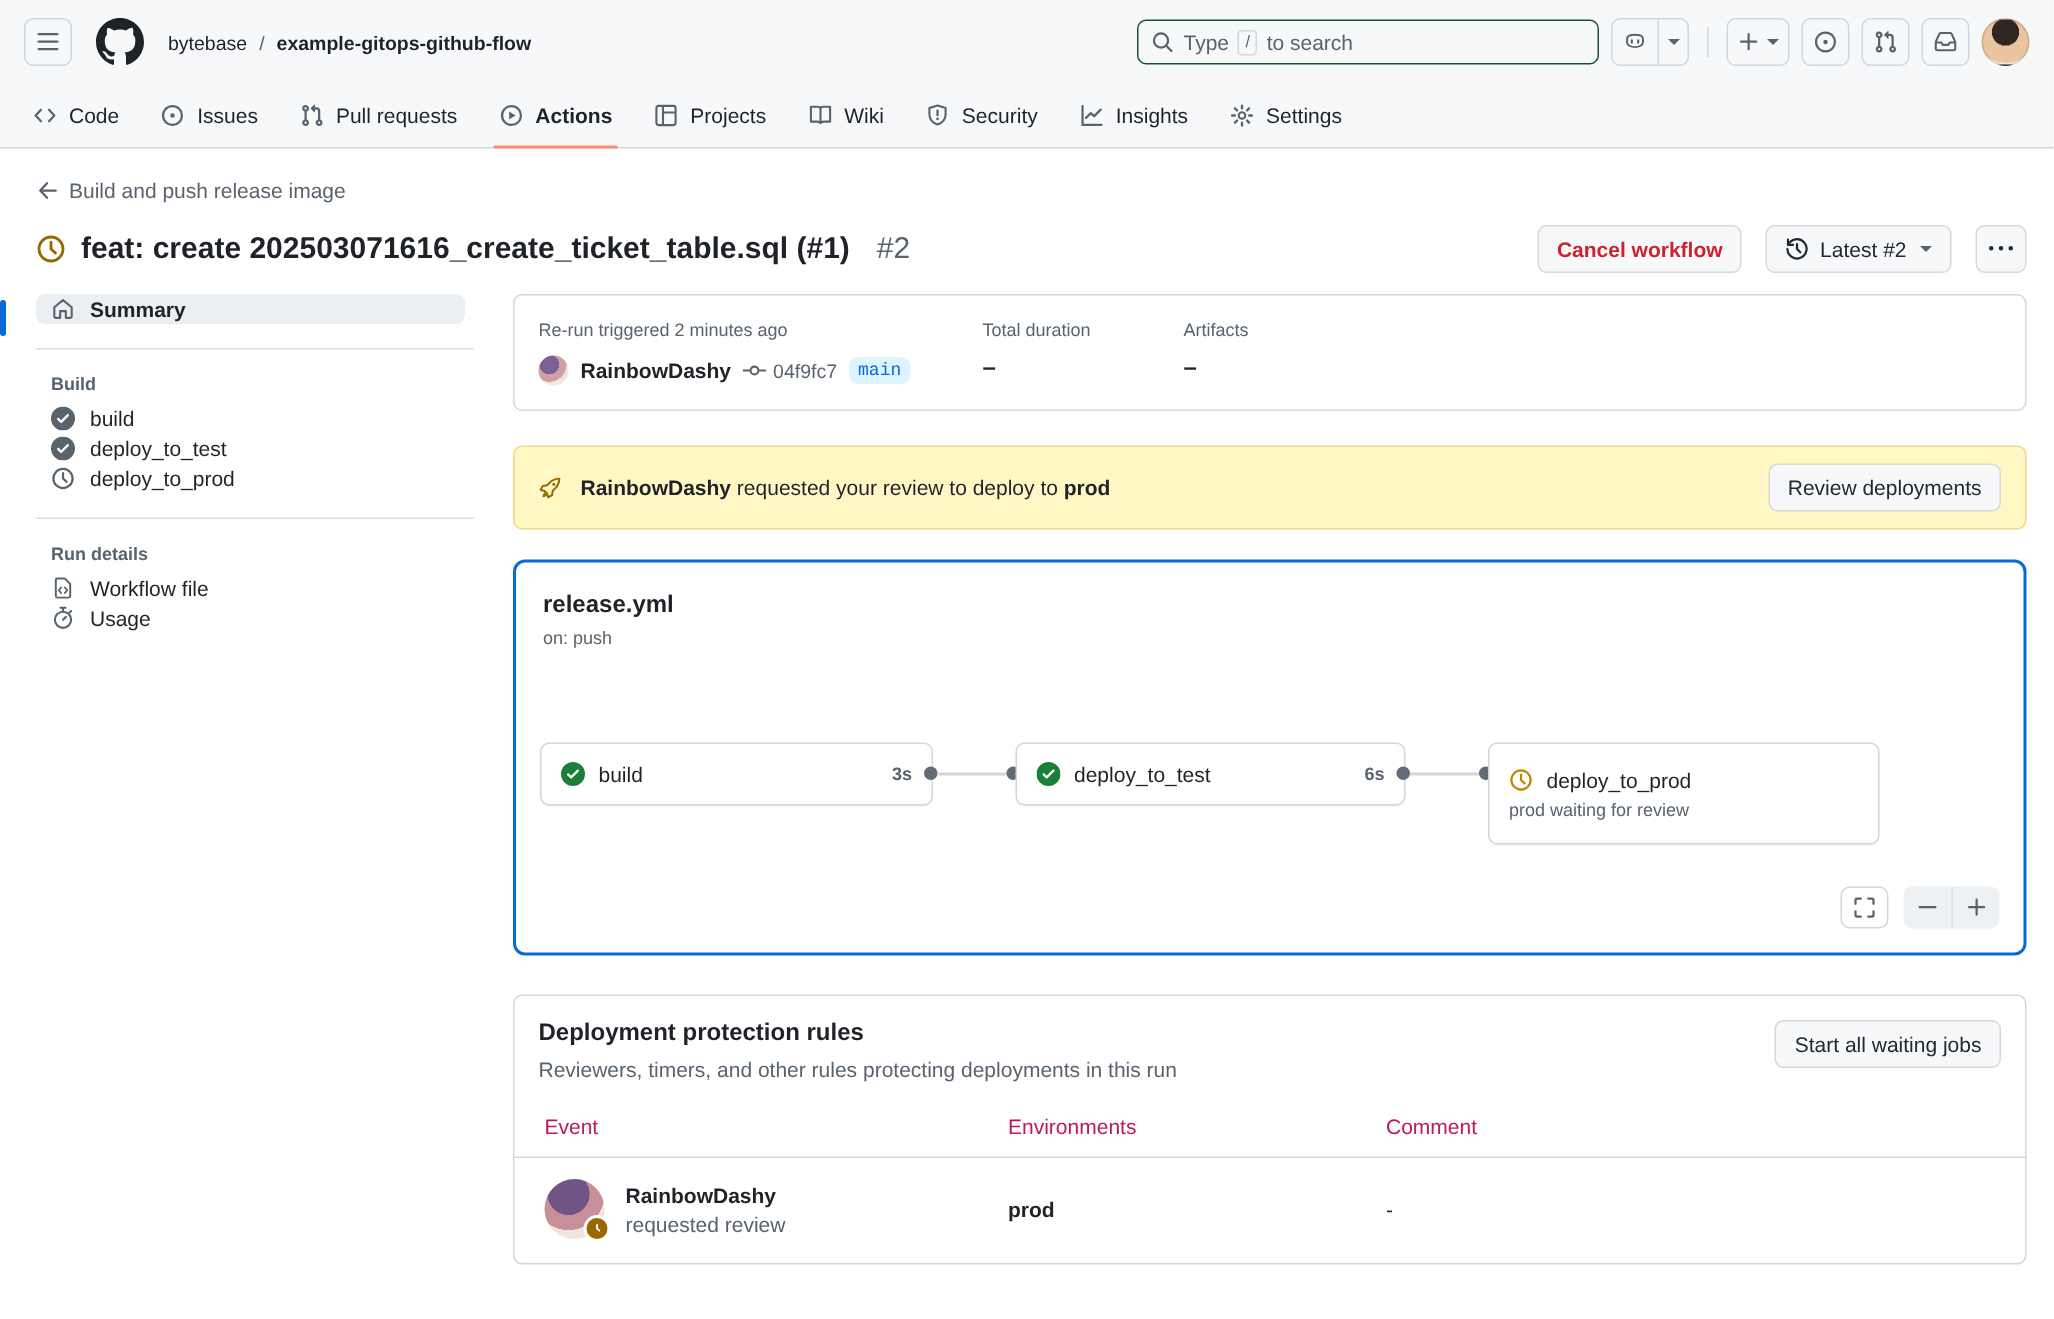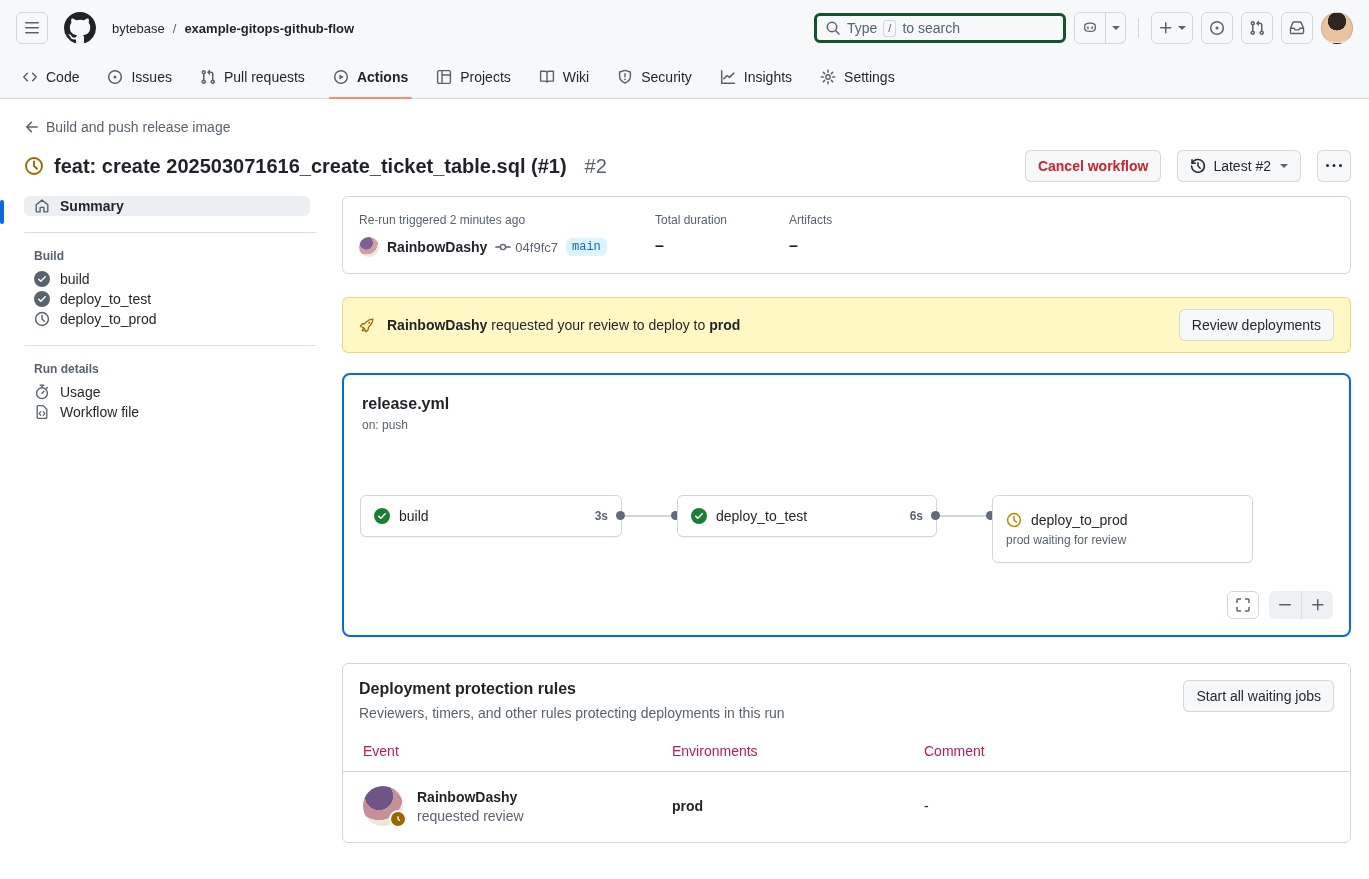--- a/index.html
+++ b/index.html
@@ -17,21 +17,21 @@
     height:32px; min-width:32px; padding:0 6px; border:1px solid #d0d7de; border-radius:6px;
     background:transparent; color:#59636e; display:inline-flex; align-items:center; justify-content:center; gap:4px; cursor:pointer;
   }
   .gh-logo { color:#1f2328; margin:0 8px; }
   .crumb { display:flex; align-items:center; gap:8px; font-size:13px;justify-content:flex-end; }
   .crumb .org { color:#1f2328; text-decoration:none; }
   .crumb .sep { color:#59636e; }
   .crumb .repo { font-weight:600; }
   .topbar-right { margin-left:auto; display:flex; align-items:center; gap:8px; }
   .search {
-    width:252px; height:30px; border:3px solid #14532d; border-radius:6px; background:#f6f8fa;
+    width:308px; height:30px; border:1px solid #14532d; border-radius:6px; background:#f6f8fa;
     display:flex; align-items:center; gap:6px; padding:0 8px; color:#59636e; cursor:text;
   }
   .kbd { border:1px solid #d0d7de; border-radius:3px; font-size:11px; line-height:15px; padding:0 4px; color:#59636e; }
   .split { display:inline-flex; }
   .split .icon-btn:first-child { border-radius:6px 0 0 6px; }
   .split .icon-btn:last-child { border-radius:0 6px 6px 0; border-left:none; min-width:20px; padding:0 4px; }
   .vdiv { width:1px; height:20px; background:#d0d7de; margin:0 4px; }
   .caret { width:0; height:0; border-left:4px solid transparent; border-right:4px solid transparent; border-top:4px solid #59636e; }
   .avatar { border-radius:50%; flex:none; }
   .avatar-32 { width:32px; height:32px; border:1px solid rgba(31,35,40,.15);
@@ -462,32 +462,32 @@
             <use href="#i-clock"></use>
           </svg>
         </span>
       <span>deploy_to_prod</span>
     </div>
     <hr class="side-divider">
     <div class="side-heading">Run details</div>
     <div class="side-item">
       <span>
           <svg width="16" height="16">
-            <use href="#i-stopwatch"></use>
-          </svg>
-        </span>
-      <span>Usage</span>
+            <use href="#i-file-code"></use>
+          </svg>
+        </span>
+      <span>Workflow file</span>
     </div>
     <div class="side-item">
       <span>
           <svg width="16" height="16">
-            <use href="#i-file-code"></use>
-          </svg>
-        </span>
-      <span>Workflow file</span>
+            <use href="#i-stopwatch"></use>
+          </svg>
+        </span>
+      <span>Usage</span>
     </div>
   </aside>
 
   <main class="main">
 
     <section class="card status-card">
       <div class="sc-col1">
         <div class="sc-label">Re-run triggered 2 minutes ago</div>
         <div class="who">
           <span class="avatar avatar-20"></span>

